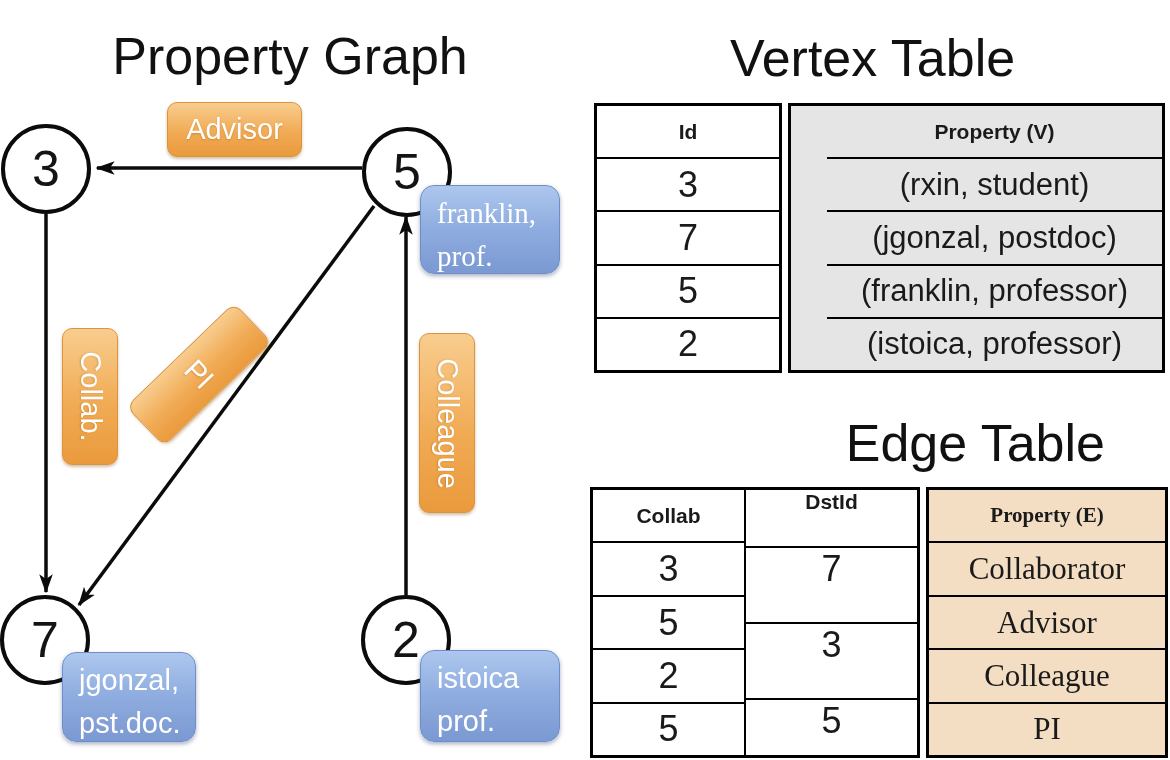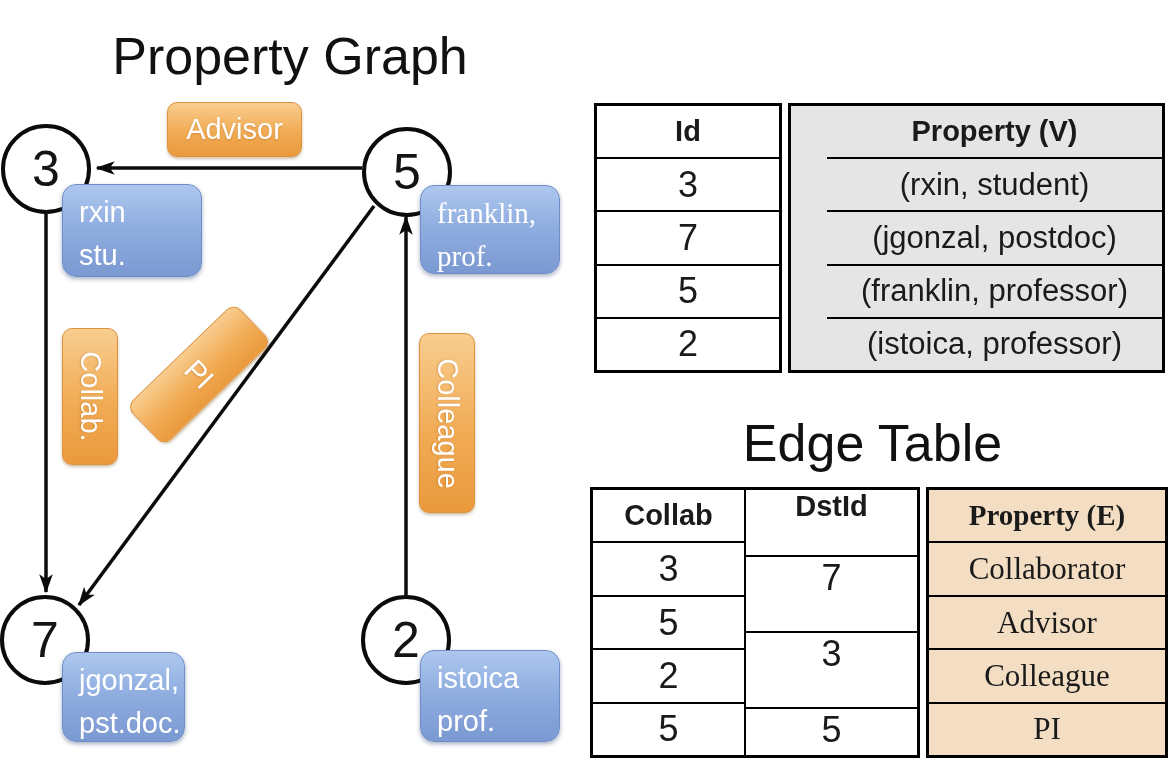--- a/index.html
+++ b/index.html
@@ -39,34 +39,35 @@
   
   .tcol{
     position:absolute;border:3px solid #000;box-sizing:border-box;
     display:flex;flex-direction:column;background:#fff;
   }
   .tcell{
     flex:1;display:flex;align-items:center;justify-content:center;
     border-top:2px solid #000;font-size:31px;white-space:nowrap;
   }
   .tcell:first-child{border-top:none;}
-  .tcell.hdr{font-weight:bold;font-size:29px;}
+  .tcell.hdr{font-weight:bold;font-size:21px;}
   .tcell.num{font-size:36px;}
   .split{flex-direction:row;}
   .subcol{display:flex;flex-direction:column;height:100%;}
   .subcol + .subcol{border-left:2px solid #000;gap:32px;}
   .subcol .tcell{flex:1;}
 </style>
 </head>
 <body>
 
 <div id="canvas">
 
   <div class="title" style="left:55px;top:18px;width:470px;">Property Graph</div>
-  <div class="title" style="left:640px;top:405px;width:465px;">Edge Table</div>
+  <div class="title" style="left:640px;top:20px;width:465px;">Vertex Table</div>
+  <div class="title" style="left:640px;top:405px;width:465px;text-align:right;">Edge Table</div>
 
   <svg id="edges" width="585" height="760" viewBox="0 0 585 760">
     <defs>
       <marker id="arrow" viewBox="0 0 14 10" refX="13" refY="5" markerWidth="19" markerHeight="14" markerUnits="userSpaceOnUse" orient="auto">
         <path d="M0,0 L14,5 L0,10 L3.5,5 Z" fill="#0b0b0b"></path>
       </marker>
     </defs>
     <line x1="362" y1="168" x2="97" y2="168" stroke="#0b0b0b" stroke-width="3.5" marker-end="url(#arrow)"></line>
     <line x1="46" y1="214" x2="46" y2="592" stroke="#0b0b0b" stroke-width="3.5" marker-end="url(#arrow)"></line>
     <line x1="374" y1="206" x2="79" y2="605" stroke="#0b0b0b" stroke-width="3.5" marker-end="url(#arrow)"></line>
@@ -79,29 +80,25 @@
   <div class="node" style="left:362px;top:127px;">
       <span>5</span>
     </div>
   <div class="node" style="left:0px;top:595px;">
       <span>7</span>
     </div>
   <div class="node" style="left:361px;top:595px;">
       <span>2</span>
     </div>
 
-  <div class="vbox" style="left:62px;top:184px;width:140px;height:93px;">
-    <div>rxin</div>
-    <div>stu.</div>
-  </div>
   <div class="vbox" style="left:420px;top:185px;width:140px;height:89px;font-family:Liberation Serif, serif;">
     <div>franklin,</div>
     <div>prof.</div>
   </div>
-  <div class="vbox" style="left:62px;top:652px;width:123px;height:90px;">
+  <div class="vbox" style="left:62px;top:652px;width:134px;height:90px;">
     <div>jgonzal,</div>
     <div>pst.doc.</div>
   </div>
   <div class="vbox" style="left:420px;top:650px;width:140px;height:92px;">
     <div>istoica</div>
     <div>prof.</div>
   </div>
 
   <div class="pill" style="left:167px;top:102px;width:135px;height:55px;">
     <span>Advisor</span>

